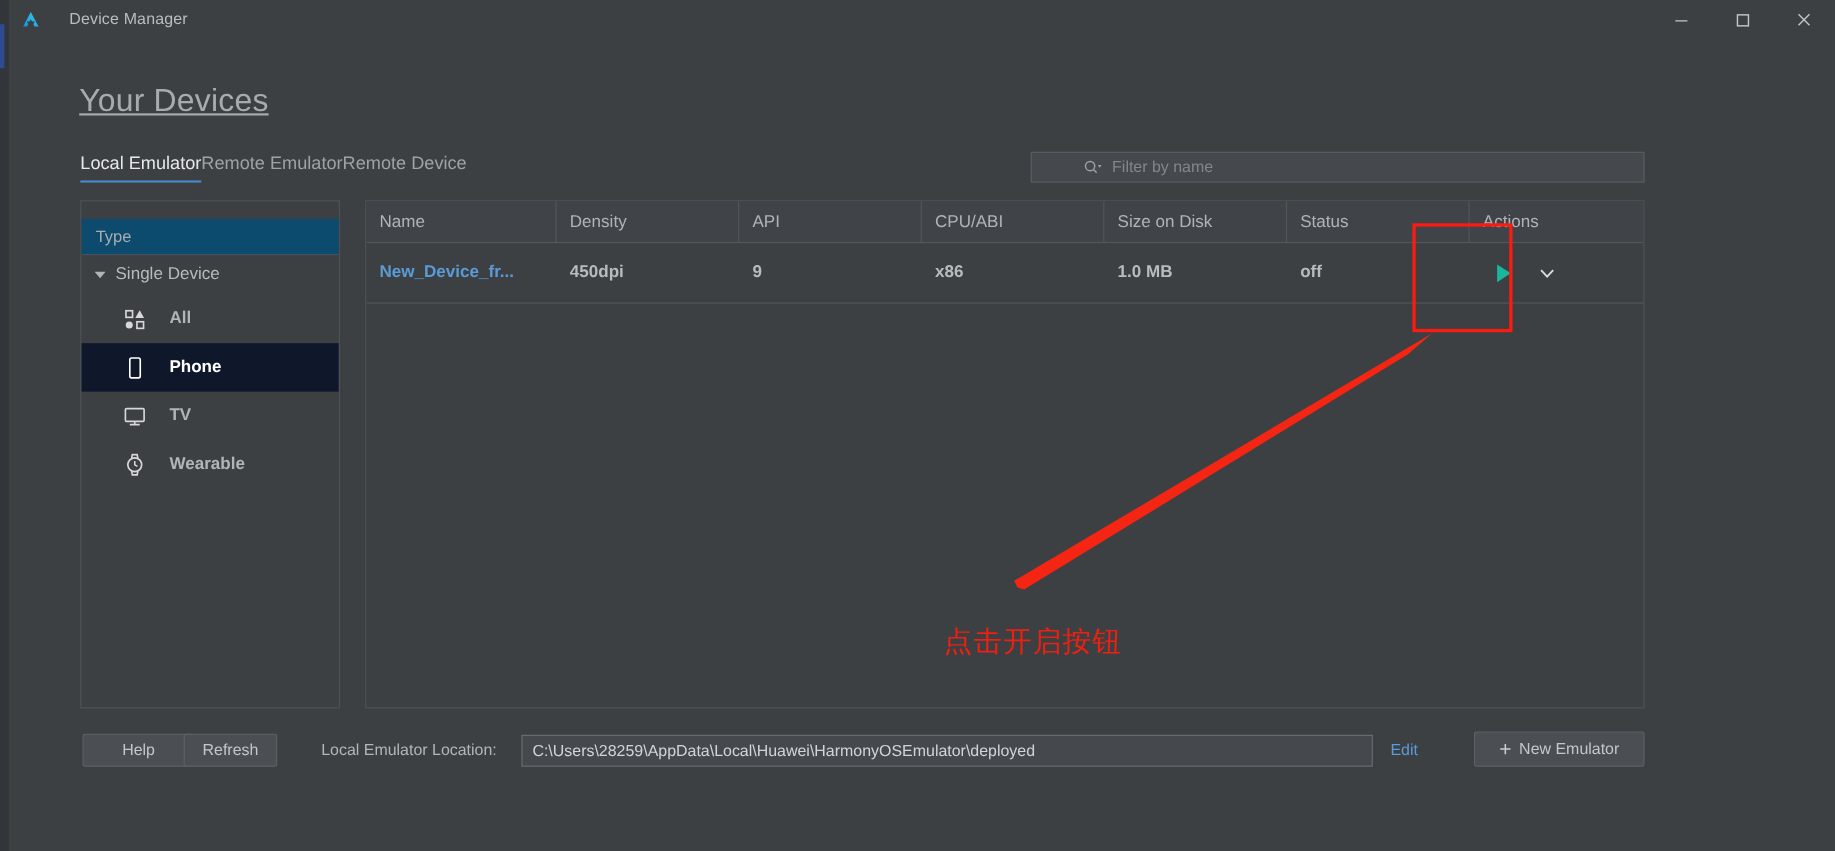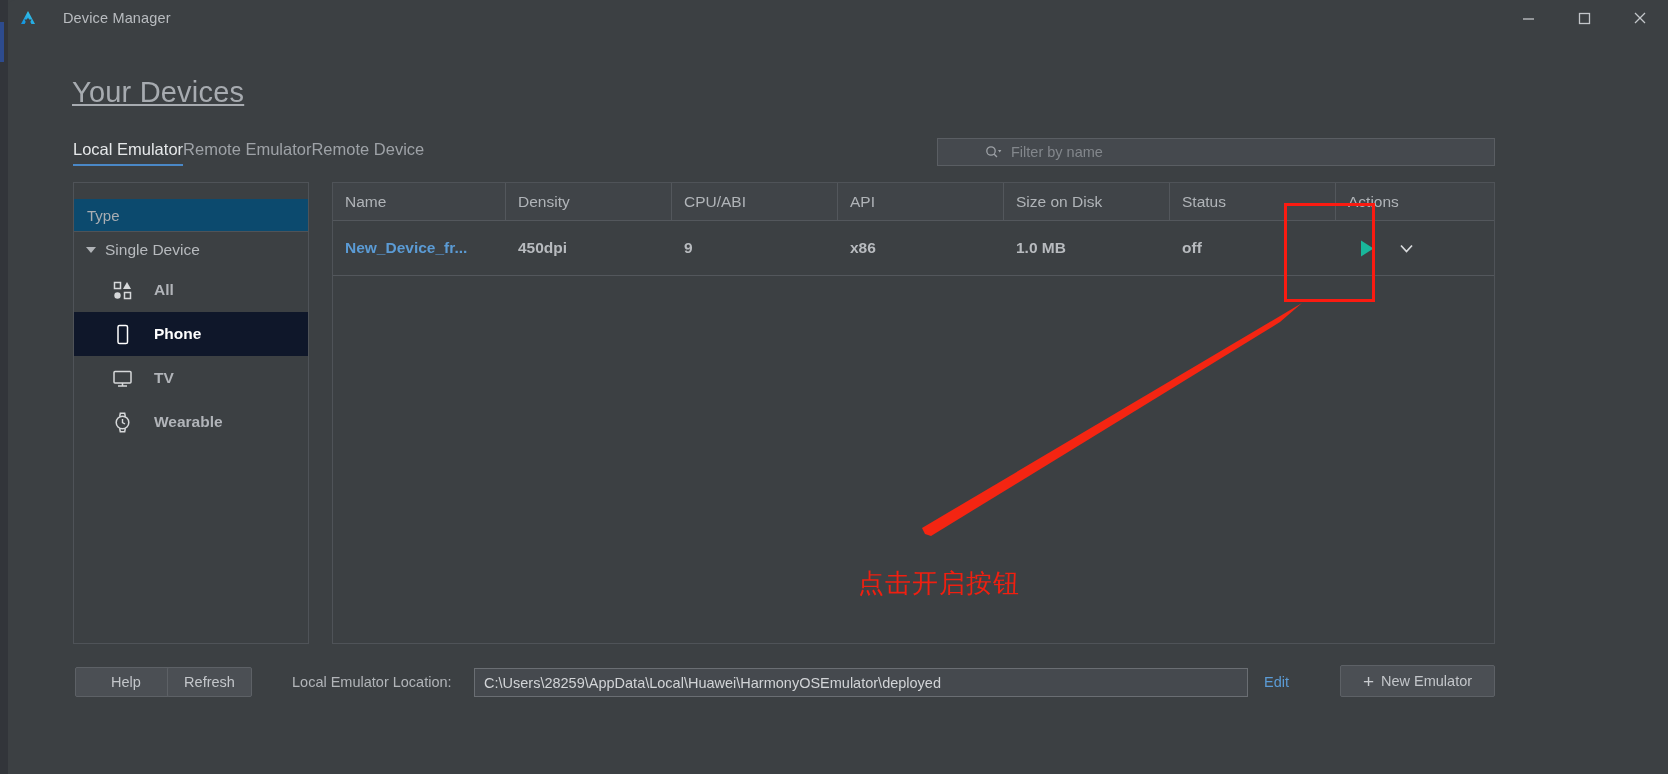--- a/index.html
+++ b/index.html
@@ -330,22 +330,22 @@
         </svg>
       </span>
       <span>Wearable</span>
     </div>
   </div>
 
   <div class="table-wrap">
     <div class="thead">
       <div class="th col-name">Name</div>
       <div class="th col-density">Density</div>
+      <div class="th col-api">API</div>
       <div class="th col-cpu">CPU/ABI</div>
-      <div class="th col-api">API</div>
       <div class="th col-size">Size on Disk</div>
       <div class="th col-status">Status</div>
       <div class="th col-actions">Actions</div>
     </div>
 
     <div class="trow">
       <div class="td name col-name">New_Device_fr...</div>
       <div class="td col-density">450dpi</div>
       <div class="td col-api">9</div>
       <div class="td col-cpu">x86</div>

